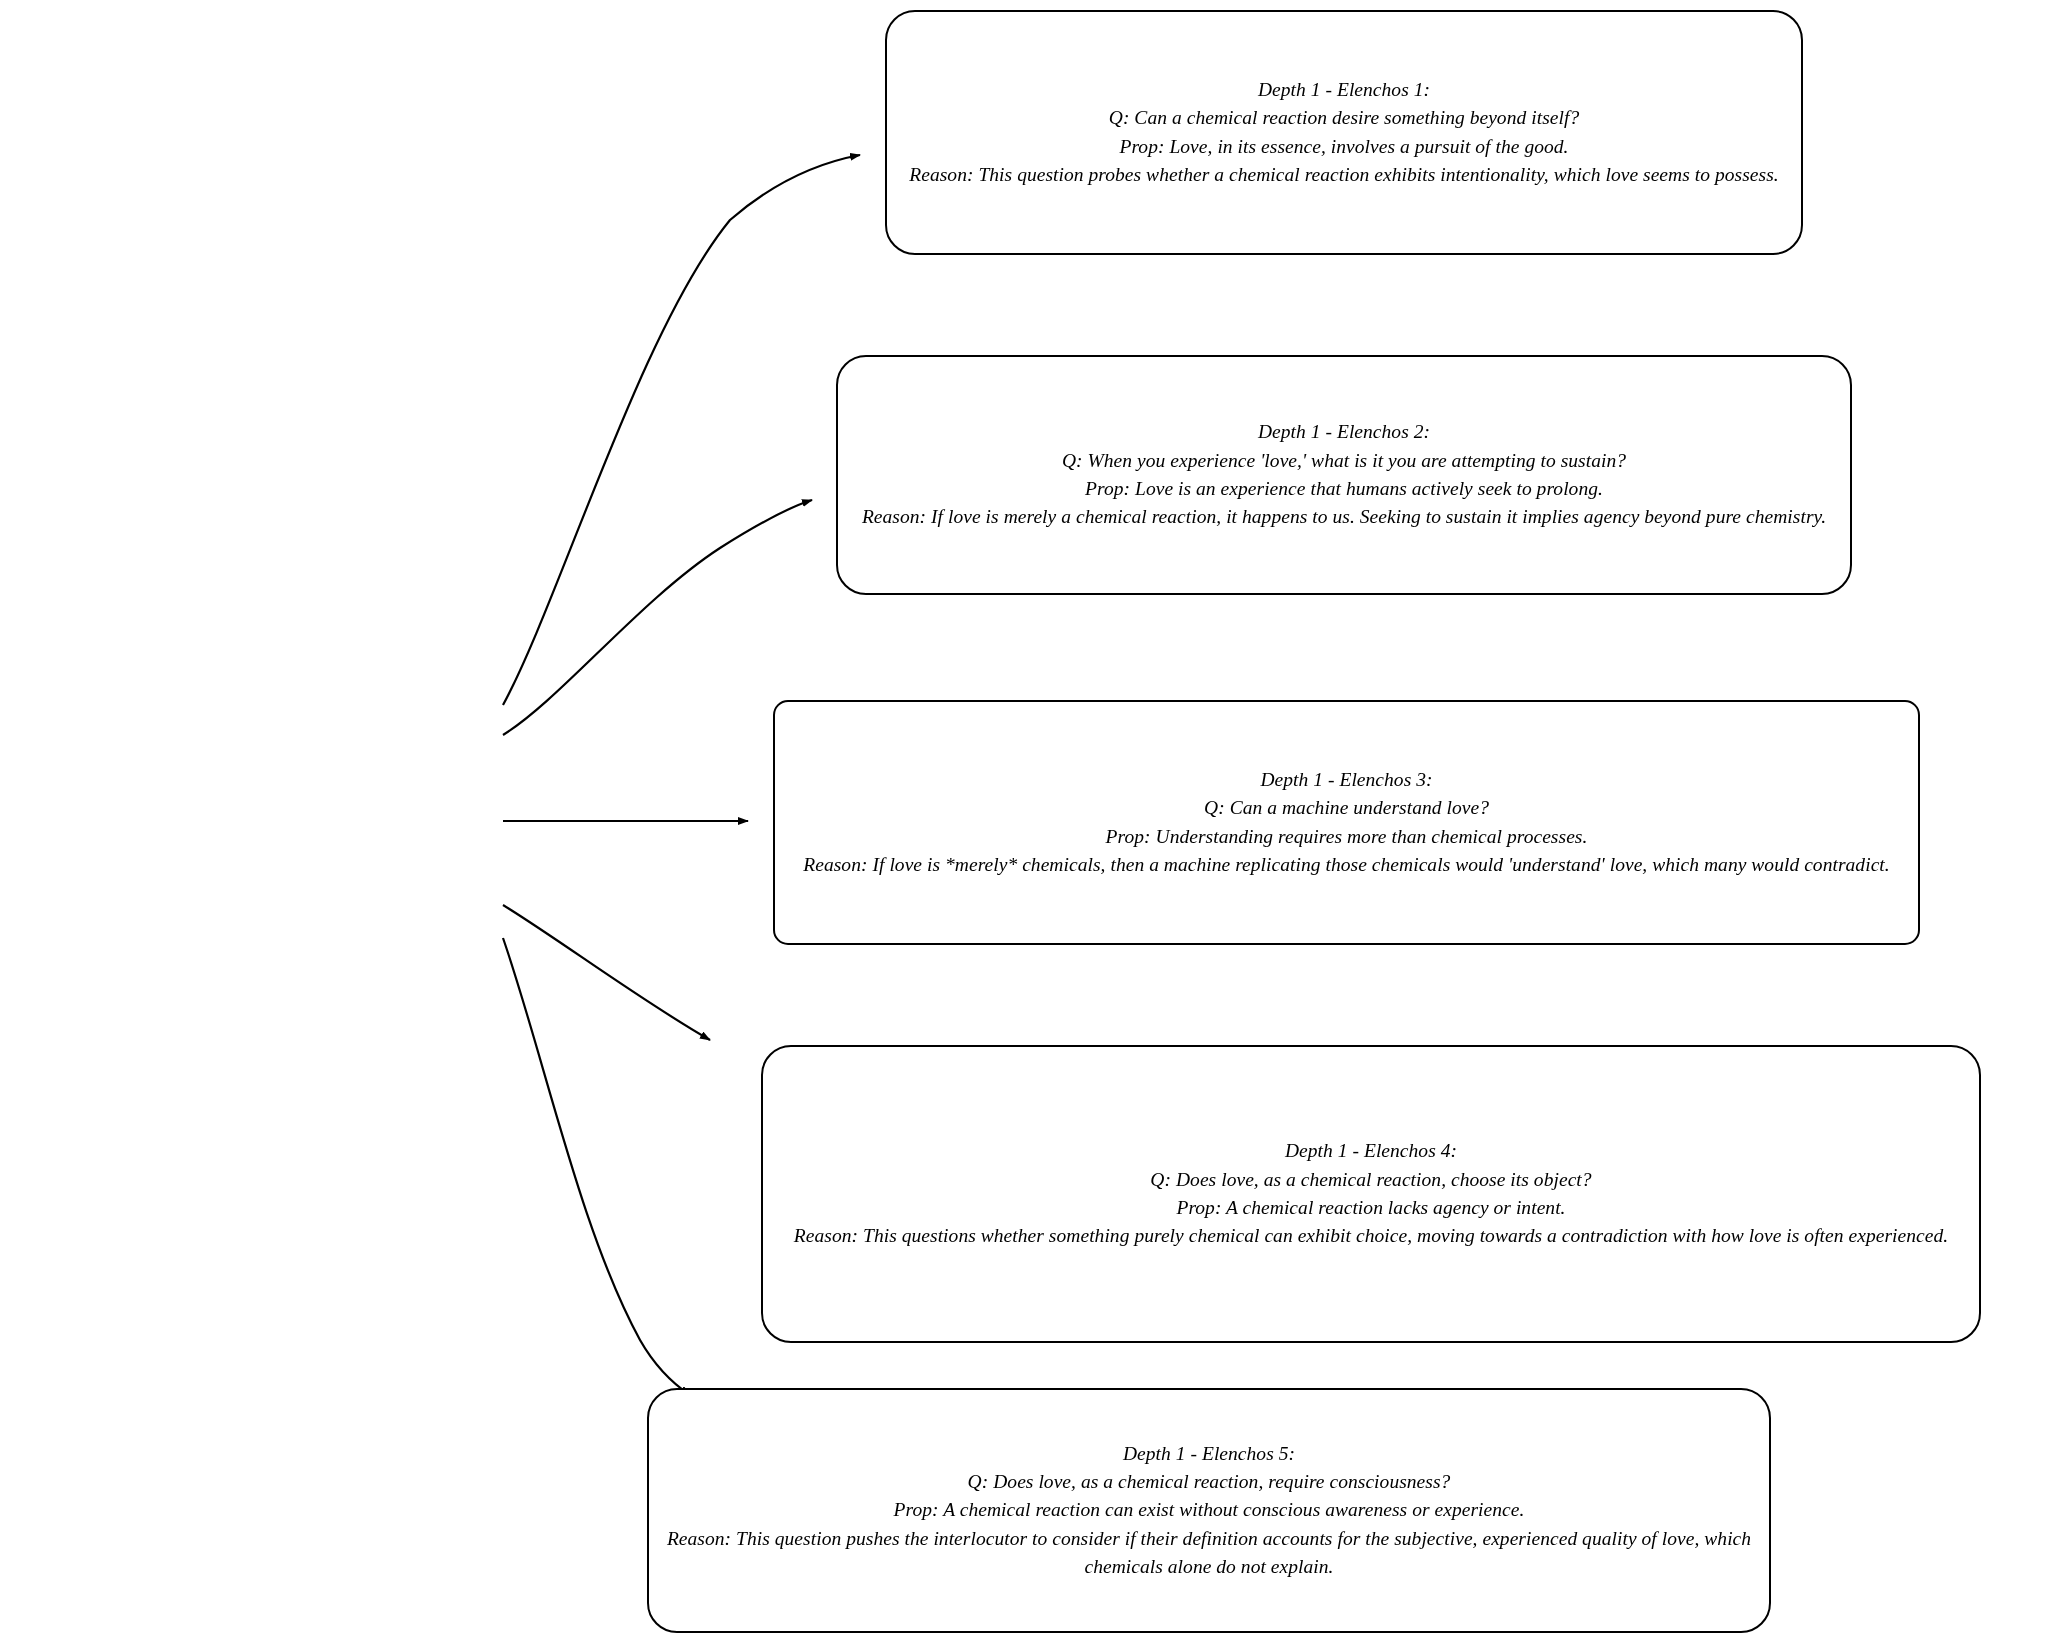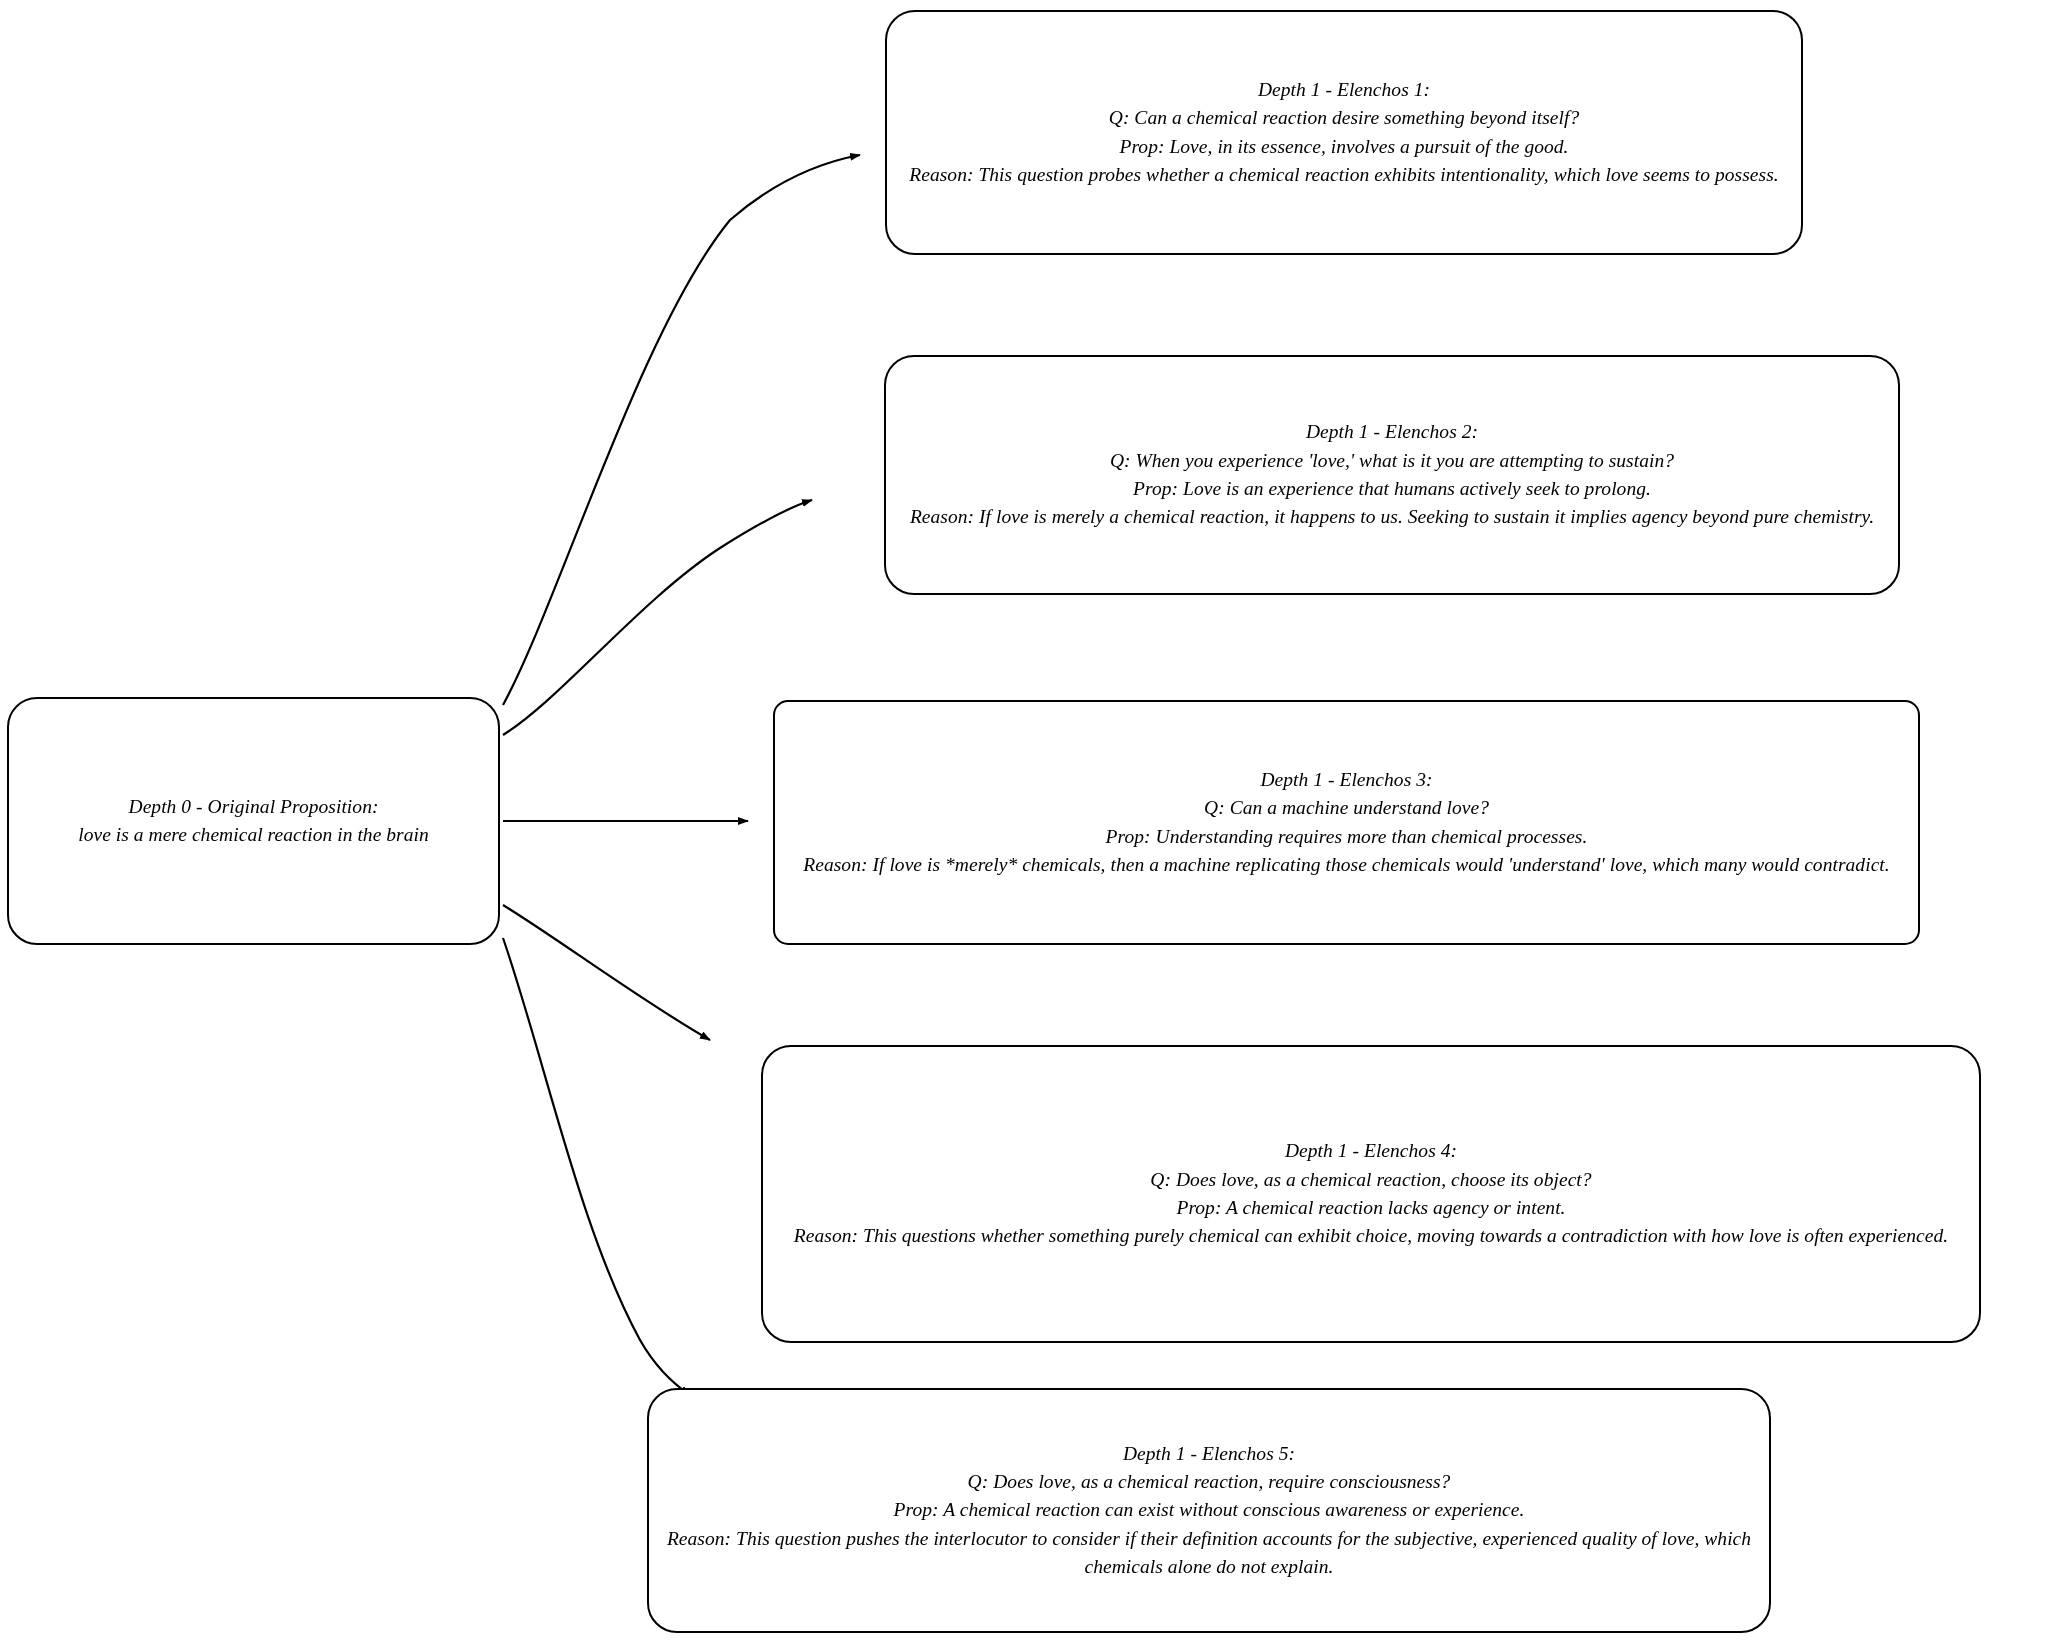--- a/index.html
+++ b/index.html
@@ -62,33 +62,29 @@
     </defs>
     <g id="edges-group">
         <path d="M 503,705 C 560,600 640,330 730,220 Q 790,168 860,155" fill="none" stroke="#000000" stroke-width="2.2" marker-end="url(#arrowhead)"></path>
         <path d="M 503,735 C 560,700 640,600 720,548 Q 780,510 812,500" fill="none" stroke="#000000" stroke-width="2.2" marker-end="url(#arrowhead)"></path>
         <path d="M 503,821 L 748,821" fill="none" stroke="#000000" stroke-width="2.2" marker-end="url(#arrowhead)"></path>
         <path d="M 503,905 C 560,940 640,1000 710,1040" fill="none" stroke="#000000" stroke-width="2.2" marker-end="url(#arrowhead)"></path>
         <path d="M 503,938 C 545,1060 580,1230 640,1340 Q 660,1375 690,1395" fill="none" stroke="#000000" stroke-width="2.2" marker-end="url(#arrowhead)"></path>
       </g>
   </svg>
 
-  <div class="node" style="left: 7px; top: 697px; width: 493px; height: 248px;">
-    <span class="node-text">Depth 0 - Original Proposition:
-love is a mere chemical reaction in the brain</span>
-  </div>
 
   <div class="node" style="left: 885px; top: 10px; width: 918px; height: 245px;">
     <span class="node-text">Depth 1 - Elenchos 1:
 Q: Can a chemical reaction desire something beyond itself?
 Prop: Love, in its essence, involves a pursuit of the good.
 Reason: This question probes whether a chemical reaction exhibits intentionality, which love seems to possess.</span>
   </div>
 
-  <div class="node" style="left: 836px; top: 355px; width: 1016px; height: 240px; margin-left: 48px;">
+  <div class="node" style="left: 836px; top: 355px; width: 1016px; height: 240px;">
     <span class="node-text">Depth 1 - Elenchos 2:
 Q: When you experience 'love,' what is it you are attempting to sustain?
 Prop: Love is an experience that humans actively seek to prolong.
 Reason: If love is merely a chemical reaction, it happens to us. Seeking to sustain it implies agency beyond pure chemistry.</span>
   </div>
 
   <div class="node" style="left: 773px; top: 700px; width: 1147px; height: 245px; border-radius: 15px;">
     <span class="node-text">Depth 1 - Elenchos 3:
 Q: Can a machine understand love?
 Prop: Understanding requires more than chemical processes.

